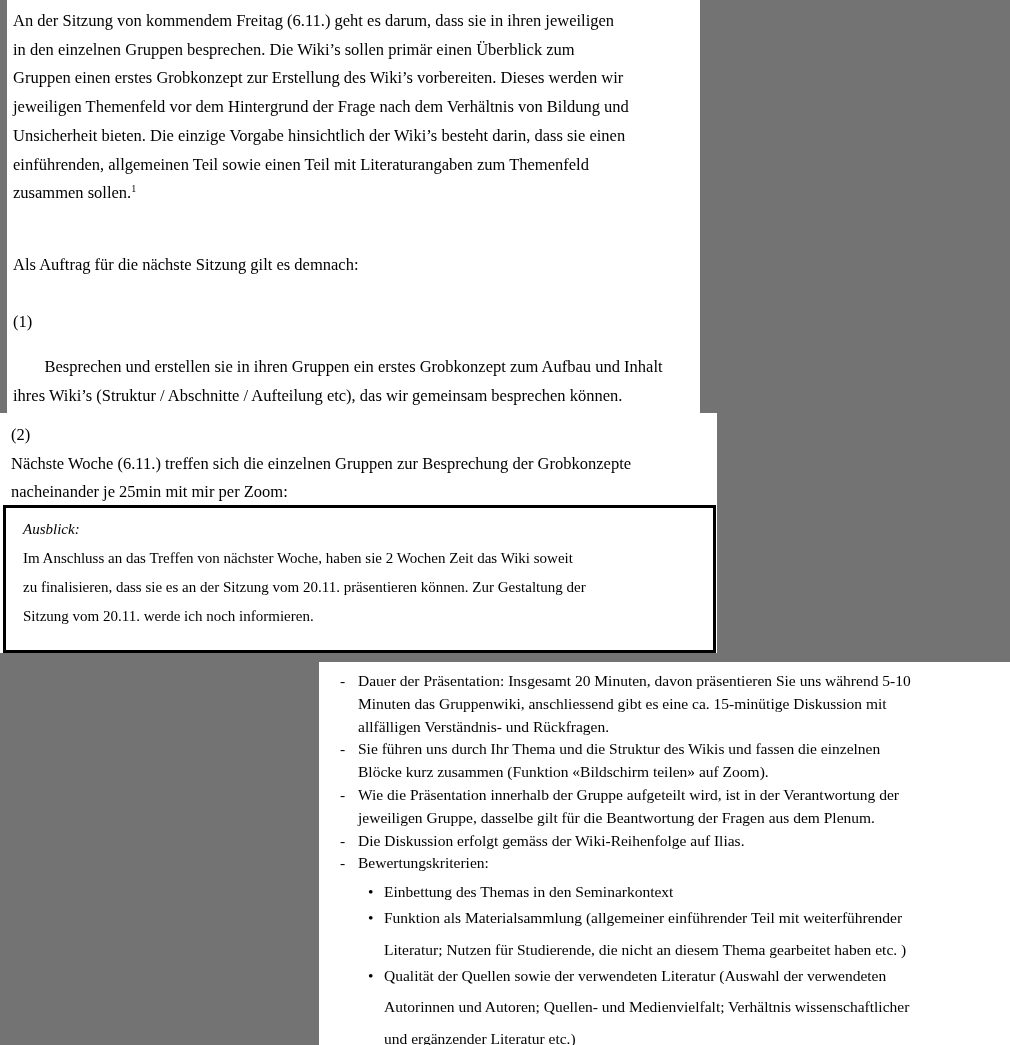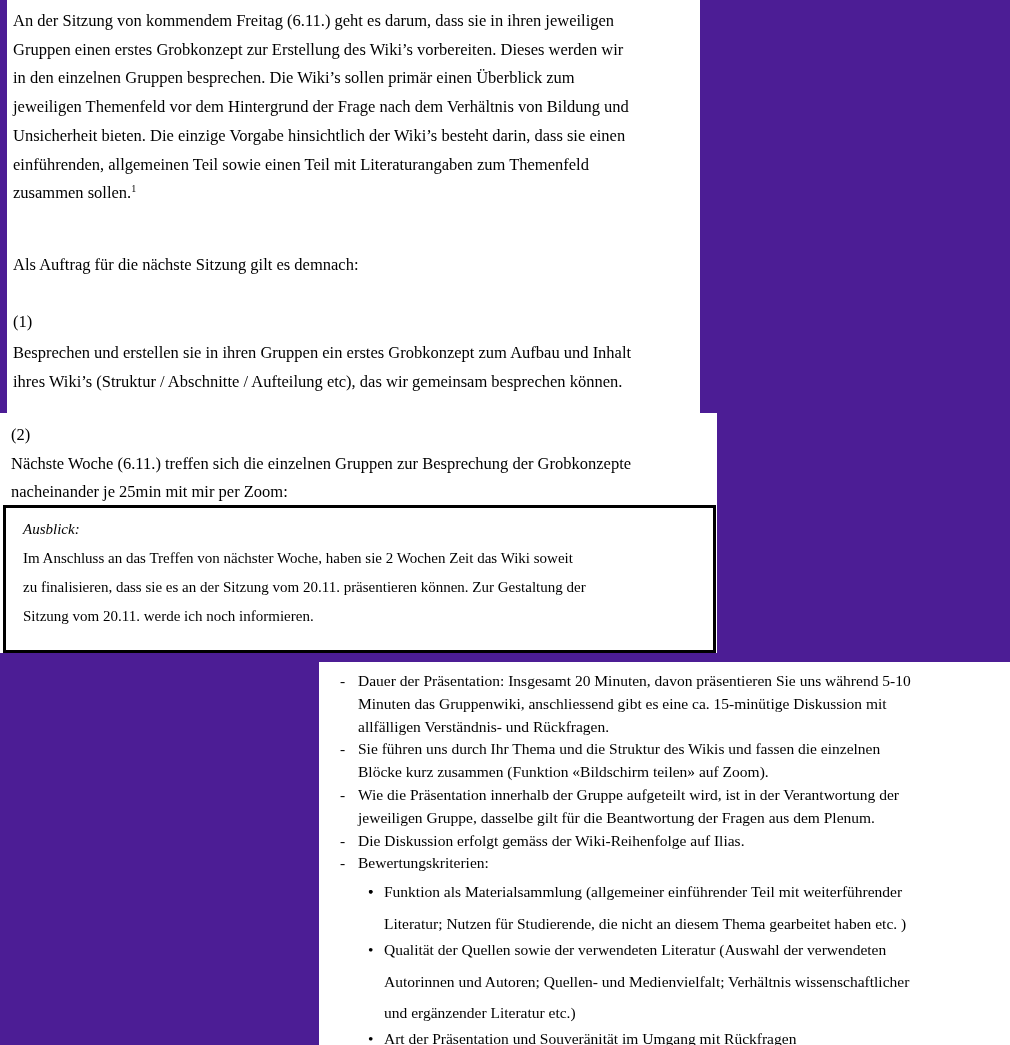--- a/index.html
+++ b/index.html
@@ -1,20 +1,20 @@
 <!DOCTYPE html>
 <html><head>
 <meta charset="utf-8">
 <style>
   html, body { margin: 0; padding: 0; background: #000000; }
   .canvas {
     position: relative;
     width: 1010px;
     height: 1045px;
-    background: #4c1d95;
+    background: #737373;
     overflow: hidden;
     font-family: "Liberation Serif", "DejaVu Serif", serif;
     color: #000000;
   }
   .sheet {
     position: absolute;
     background: #ffffff;
     box-sizing: border-box;
     overflow: hidden;
   }
@@ -36,39 +36,39 @@
   }
   .sheet-d {
     left: 319px; top: 662px; width: 691px; height: 383px;
     padding: 8px 12px 0 21px;
     font-size: 15.5px; line-height: 22.8px;
   }
   .tline { white-space: nowrap; }
   .italic { font-style: italic; }
   .gap-assign { margin-top: 43px; }
   .gap-item   { margin-top: 28px; }
-  .gap-small  { margin-top: 3px; }
+  .gap-small  { margin-top: 17px; text-align: center; }
   sup.fn { font-size: 10px; vertical-align: super; line-height: 0; }
 
   .dline { position: relative; white-space: nowrap; }
   .l1 { padding-left: 18px; }
   .l2 { margin-left: 28px; padding-left: 16px; margin-top: 9px; }
   .mk { position: absolute; left: 0; top: 0; }
   .sp6 { margin-top: 6px; }
   .sp3 { margin-top: 3px; }
 </style>
 </head>
 <body>
 
 <div class="canvas">
 
   <section class="sheet sheet-a">
     <div class="tline">An der Sitzung von kommendem Freitag (6.11.) geht es darum, dass sie in ihren jeweiligen</div>
+    <div class="tline">in den einzelnen Gruppen besprechen. Die Wiki’s sollen primär einen Überblick zum</div>
     <div class="tline">Gruppen einen erstes Grobkonzept zur Erstellung des Wiki’s vorbereiten. Dieses werden wir</div>
-    <div class="tline">in den einzelnen Gruppen besprechen. Die Wiki’s sollen primär einen Überblick zum</div>
     <div class="tline">jeweiligen Themenfeld vor dem Hintergrund der Frage nach dem Verhältnis von Bildung und</div>
     <div class="tline">Unsicherheit bieten. Die einzige Vorgabe hinsichtlich der Wiki’s besteht darin, dass sie einen</div>
     <div class="tline">einführenden, allgemeinen Teil sowie einen Teil mit Literaturangaben zum Themenfeld</div>
     <div class="tline"><span>zusammen sollen.</span><sup class="fn">1</sup></div>
     <div class="tline gap-assign">Als Auftrag für die nächste Sitzung gilt es demnach:</div>
     <div class="tline gap-item">(1)</div>
     <div class="tline gap-small">Besprechen und erstellen sie in ihren Gruppen ein erstes Grobkonzept zum Aufbau und Inhalt</div>
     <div class="tline">ihres Wiki’s (Struktur / Abschnitte / Aufteilung etc), das wir gemeinsam besprechen können.</div>
   </section>
 
@@ -88,21 +88,21 @@
   <section class="sheet sheet-d">
     <div class="dline l1"><span class="mk">-</span><span>Dauer der Präsentation: Insgesamt 20 Minuten, davon präsentieren Sie uns während 5-10</span></div>
     <div class="dline l1"><span class="mk"></span><span>Minuten das Gruppenwiki, anschliessend gibt es eine ca. 15-minütige Diskussion mit</span></div>
     <div class="dline l1"><span class="mk"></span><span>allfälligen Verständnis- und Rückfragen.</span></div>
     <div class="dline l1"><span class="mk">-</span><span>Sie führen uns durch Ihr Thema und die Struktur des Wikis und fassen die einzelnen</span></div>
     <div class="dline l1"><span class="mk"></span><span>Blöcke kurz zusammen (Funktion «Bildschirm teilen» auf Zoom).</span></div>
     <div class="dline l1"><span class="mk">-</span><span>Wie die Präsentation innerhalb der Gruppe aufgeteilt wird, ist in der Verantwortung der</span></div>
     <div class="dline l1"><span class="mk"></span><span>jeweiligen Gruppe, dasselbe gilt für die Beantwortung der Fragen aus dem Plenum.</span></div>
     <div class="dline l1"><span class="mk">-</span><span>Die Diskussion erfolgt gemäss der Wiki-Reihenfolge auf Ilias.</span></div>
     <div class="dline l1"><span class="mk">-</span><span>Bewertungskriterien:</span></div>
-    <div class="dline l2 sp6"><span class="mk">•</span></div>
+    <div class="dline l2 sp6"><span class="mk">•</span><span>Einbettung des Themas in den Seminarkontext</span></div>
     <div class="dline l2 sp3"><span class="mk">•</span><span>Funktion als Materialsammlung (allgemeiner einführender Teil mit weiterführender</span></div>
     <div class="dline l2"><span class="mk"></span><span>Literatur; Nutzen für Studierende, die nicht an diesem Thema gearbeitet haben etc. )</span></div>
     <div class="dline l2 sp3"><span class="mk">•</span><span>Qualität der Quellen sowie der verwendeten Literatur (Auswahl der verwendeten</span></div>
     <div class="dline l2"><span class="mk"></span><span>Autorinnen und Autoren; Quellen- und Medienvielfalt; Verhältnis wissenschaftlicher</span></div>
     <div class="dline l2"><span class="mk"></span><span>und ergänzender Literatur etc.)</span></div>
     <div class="dline l2 sp3"><span class="mk">•</span><span>Art der Präsentation und Souveränität im Umgang mit Rückfragen</span></div>
   </section>
 
 </div>
 

